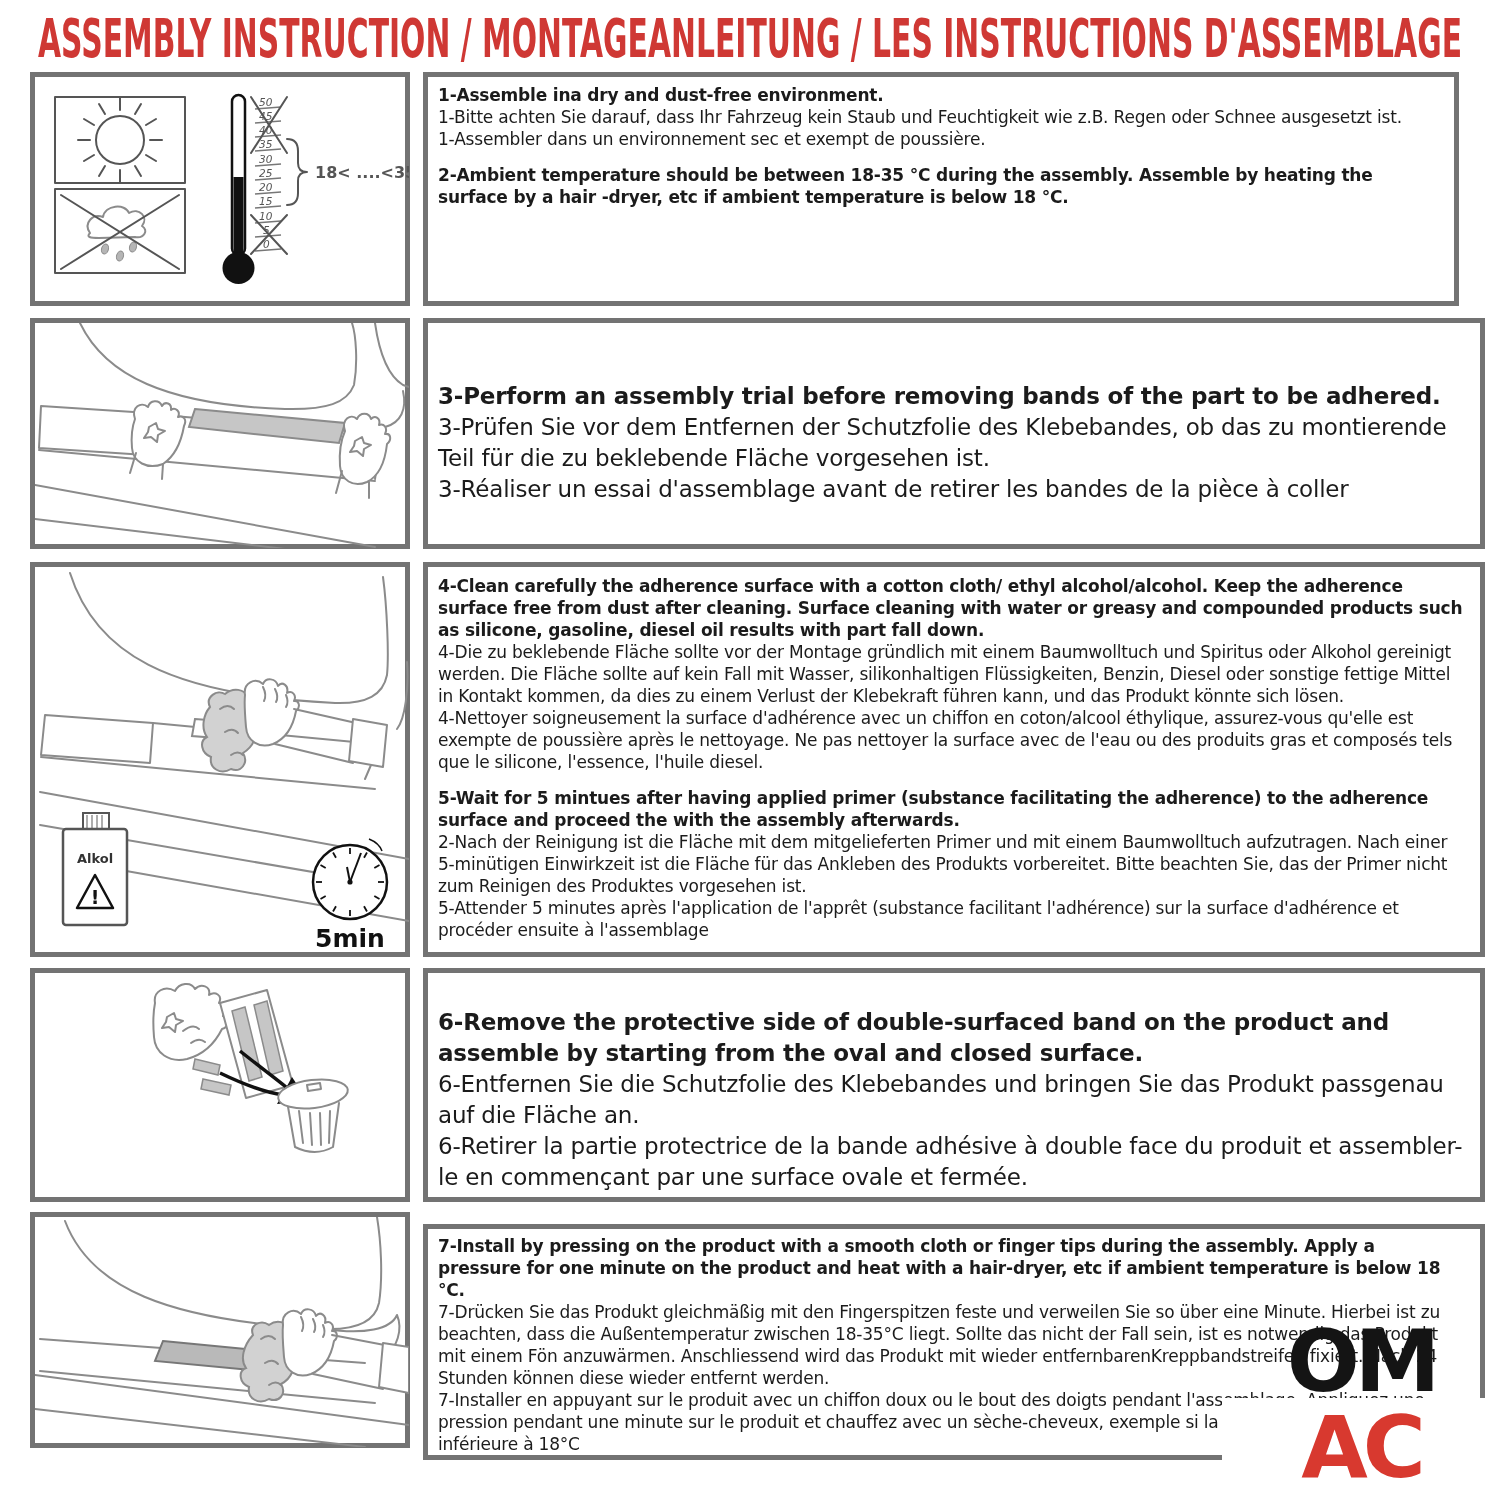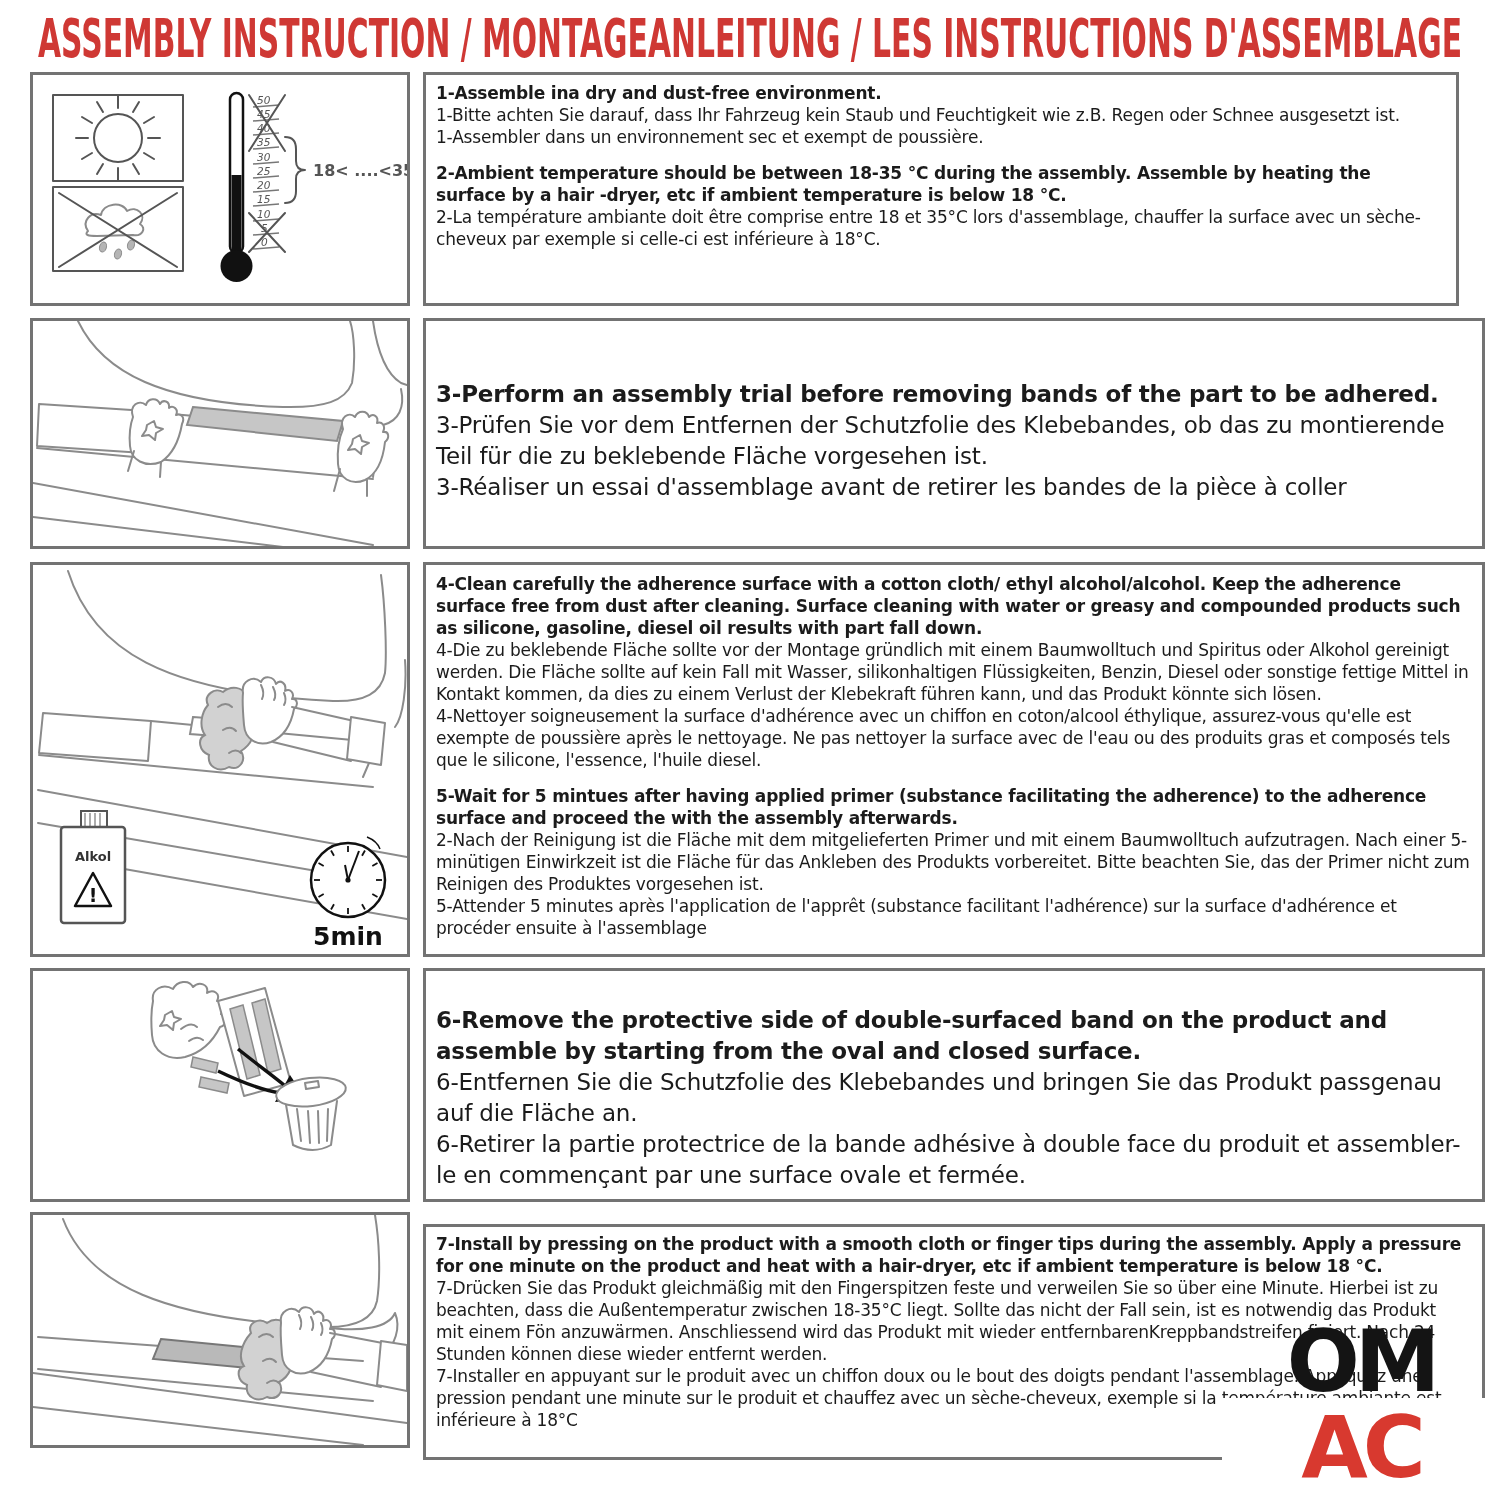--- a/index.html
+++ b/index.html
@@ -2,21 +2,21 @@
 <html><head>
 <meta charset="utf-8">
 <style>
   html,body{margin:0;padding:0;}
   body{
     width:1500px;height:1500px;background:#ffffff;position:relative;
     font-family:"DejaVu Sans","Liberation Sans",sans-serif;color:#161616;
     overflow:hidden;
   }
   .abs{position:absolute;}
-  .box{border:3px solid #737373;background:#fff;box-sizing:border-box;}
+  .box{border:5px solid #737373;background:#fff;box-sizing:border-box;}
   .txt{font-size:17px;line-height:22px;letter-spacing:-0.2px;color:#1b1b1b;}
   .big{font-size:23px;line-height:31px;letter-spacing:-0.2px;color:#1b1b1b;}
   .b{font-weight:bold;}
   p{margin:0;}
   .gap{height:14px;}
   .art{display:block;}
   .line-art{stroke:#8b8b8b;stroke-width:2;fill:none;stroke-linecap:round;stroke-linejoin:round;}
   .dark{stroke:#555555;}
   .handfill{fill:#ffffff;}
   .graypart{fill:#c6c6c6;}
@@ -116,21 +116,20 @@
     </g>
   </svg>
 </div>
 
 <div class="abs box" style="left:423px;top:72px;width:1036px;height:234px;padding:7px 12px 0 10px;">
   <p class="txt b">1-Assemble ina dry and dust-free environment.</p>
   <p class="txt">1-Bitte achten Sie darauf, dass Ihr Fahrzeug kein Staub und Feuchtigkeit wie z.B. Regen oder Schnee ausgesetzt ist.</p>
   <p class="txt">1-Assembler dans un environnement sec et exempt de poussière.</p>
   <div class="gap"></div>
   <p class="txt b">2-Ambient temperature should be between 18-35 °C  during the assembly. Assemble by heating the surface by a hair -dryer, etc if ambient temperature is below 18 °C.</p>
-  <p class="txt">2-La température ambiante doit être comprise entre 18 et 35°C lors d'assemblage, chauffer la surface avec un sèche-cheveux par exemple si celle-ci est inférieure à 18°C.</p>
 </div>
 
 <div class="abs box" style="left:30px;top:318px;width:380px;height:231px;">
   <svg class="art" width="374" height="225" viewBox="0 0 374 225">
     <g class="line-art">
       <path d="M45,0 C70,52 130,82 250,86 C292,87 312,80 319,62 C323,40 321,12 317,0"></path>
       <path d="M340,0 C344,28 352,52 368,62 L374,64"></path>
       <path d="M368,68 C372,86 366,100 350,104"></path>
       <path d="M6,83 L114,90 L111,132 L4,125 Z"></path>
       <path d="M115,91 L336,110"></path>

